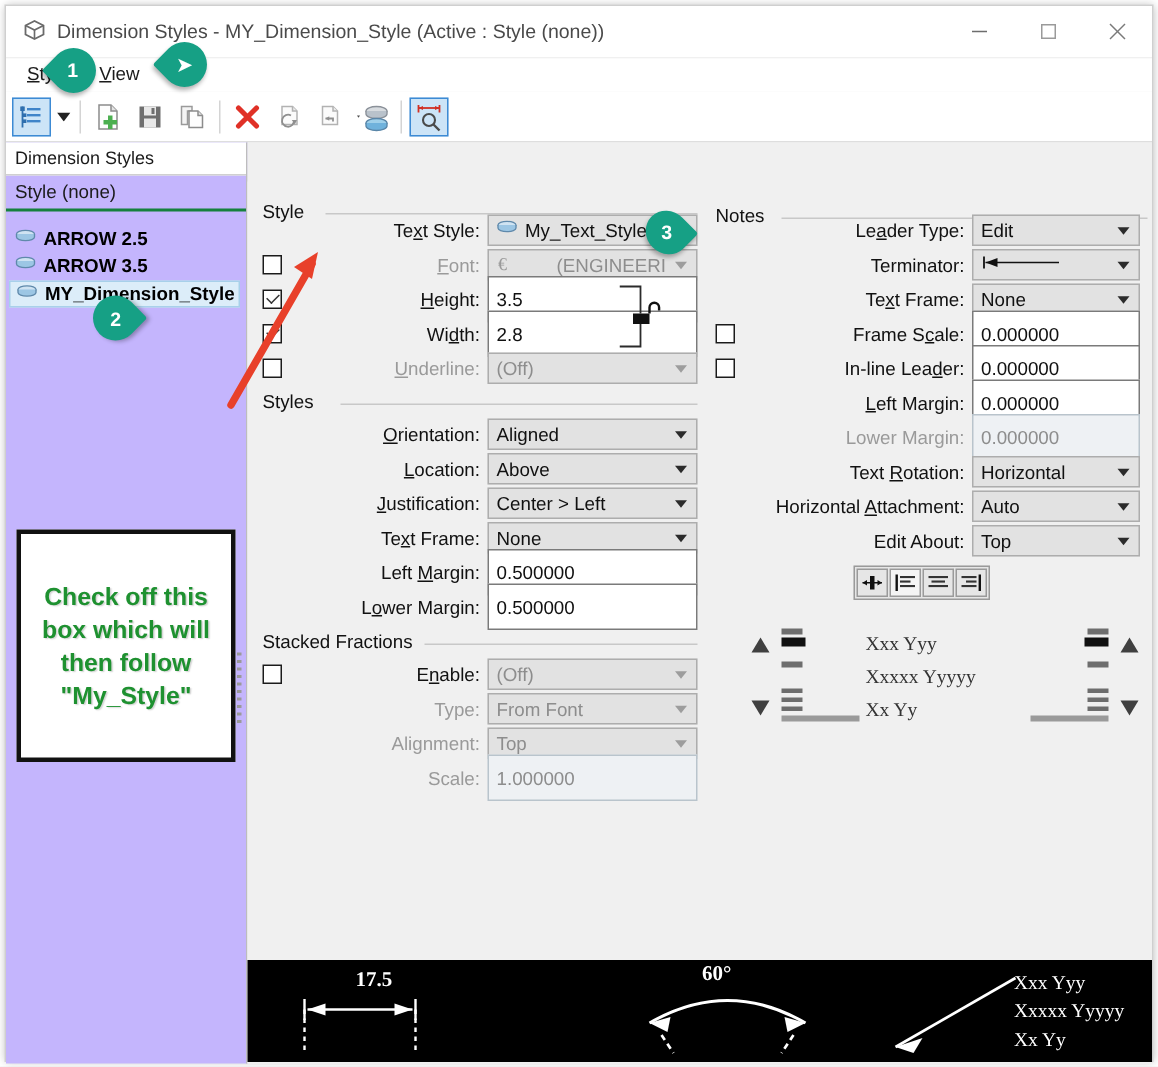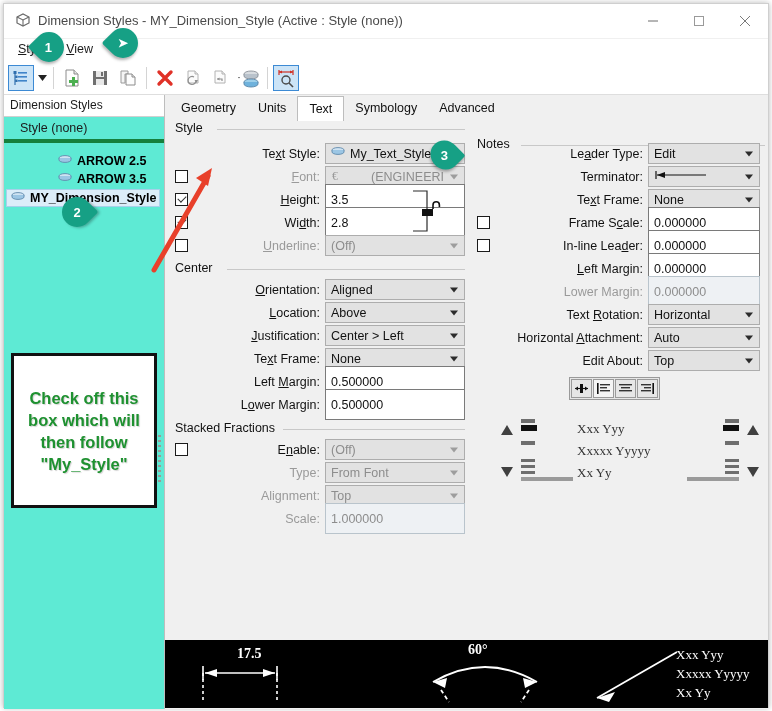--- a/index.html
+++ b/index.html
@@ -63,35 +63,35 @@
     width:14px;height:26px;display:flex;align-items:center;justify-content:center;
     font-size:8px;color:#222;
   }
 
   
   .content{position:relative;height:calc(100% - 34px - 22px - 33px);}
 
   
   .leftpane{
     position:absolute;left:0;top:0;width:161px;bottom:0;
-    background:#5eead4;border-right:1px solid #bdbdbd;box-sizing:border-box;
+    background:#c4b5fd;border-right:1px solid #bdbdbd;box-sizing:border-box;
   }
   .lp-header{
     height:21px;line-height:21px;padding-left:6px;
     border-bottom:1px solid #d0d0d0;font-size:12px;color:#1b1b1b;
     background:#fff;
   }
   .lp-sub{
-    height:22px;line-height:22px;padding-left:16px;
-    border-bottom:4px solid #15803d;font-size:12.5px;color:#1b1b1b;
+    height:22px;line-height:22px;padding-left:6px;
+    border-bottom:2px solid #15803d;font-size:12.5px;color:#1b1b1b;
   }
   .lp-list{padding-top:10px;}
   .lp-row{
     height:16px;display:flex;align-items:center;padding-left:6px;
-    font-size:12.5px;font-weight:bold;color:#000;margin-bottom:2px;margin-left:48px;
+    font-size:12.5px;font-weight:bold;color:#000;margin-bottom:2px;
   }
   .lp-row.active{background:#dcedf9;border:1px solid #a8d0ea;
     box-sizing:border-box;height:18px;margin-left:2px;margin-right:4px;padding-left:4px;}
   .lp-icon{margin-right:5px;display:block;}
 
   .note-box{
     position:absolute;left:7px;top:258px;width:146px;height:155px;
     background:#fff;border:3px solid #111;box-sizing:border-box;
     display:flex;align-items:center;justify-content:center;
     text-align:center;
@@ -399,31 +399,24 @@
             <i></i>
             <i></i>
             <i></i>
             <i></i>
         </div>
       </div>
     </div>
 
     <div class="rightpane">
 
-      <div class="tabstrip">
-        <div class="tab">Geometry</div>
-        <div class="tab">Units</div>
-        <div class="tab active">Text</div>
-        <div class="tab">Symbology</div>
-        <div class="tab">Advanced</div>
-      </div>
 
       <div class="panelbody">
 
-        <div class="group" style="left:10px;top:0;width:290px;height:130px;">
+        <div class="group" style="left:10px;top:13px;width:290px;height:130px;">
           <div class="group-title">Style</div>
           <div class="group-line" style="left:42px;width:248px;"></div>
         </div>
 
         <div class="frow" style="left:10px;top:22px;width:292px;">
           <div class="flabel" style="width:145px;">Te<u>x</u>t Style:</div>
           <div class="combo" style="margin-left:5px;width:140px;">
             <span class="ci">
               <svg width="14" height="12" viewBox="0 0 14 12">
                 <ellipse cx="7" cy="4" rx="6" ry="2.4" fill="#cfe3f2" stroke="#5f89ab" stroke-width=".9"></ellipse>
@@ -479,21 +472,21 @@
         <div class="frow" style="left:10px;top:114px;width:292px;">
           <div class="fcheck"></div>
           <div class="flabel dis" style="width:127px;margin-left:5px;"><u>U</u>nderline:</div>
           <div class="combo dis" style="margin-left:5px;width:140px;">
             <span>(Off)</span>
             <span class="arrow"></span>
           </div>
         </div>
 
         <div class="group" style="left:10px;top:140px;width:290px;height:150px;">
-          <div class="group-title">Center</div>
+          <div class="group-title">Styles</div>
           <div class="group-line" style="left:52px;width:238px;"></div>
         </div>
 
         <div class="frow" style="left:10px;top:158px;width:292px;">
           <div class="flabel" style="width:145px;"><u>O</u>rientation:</div>
           <div class="combo" style="margin-left:5px;width:140px;">
             <span>Aligned</span>
             <span class="arrow"></span>
           </div>
         </div>

